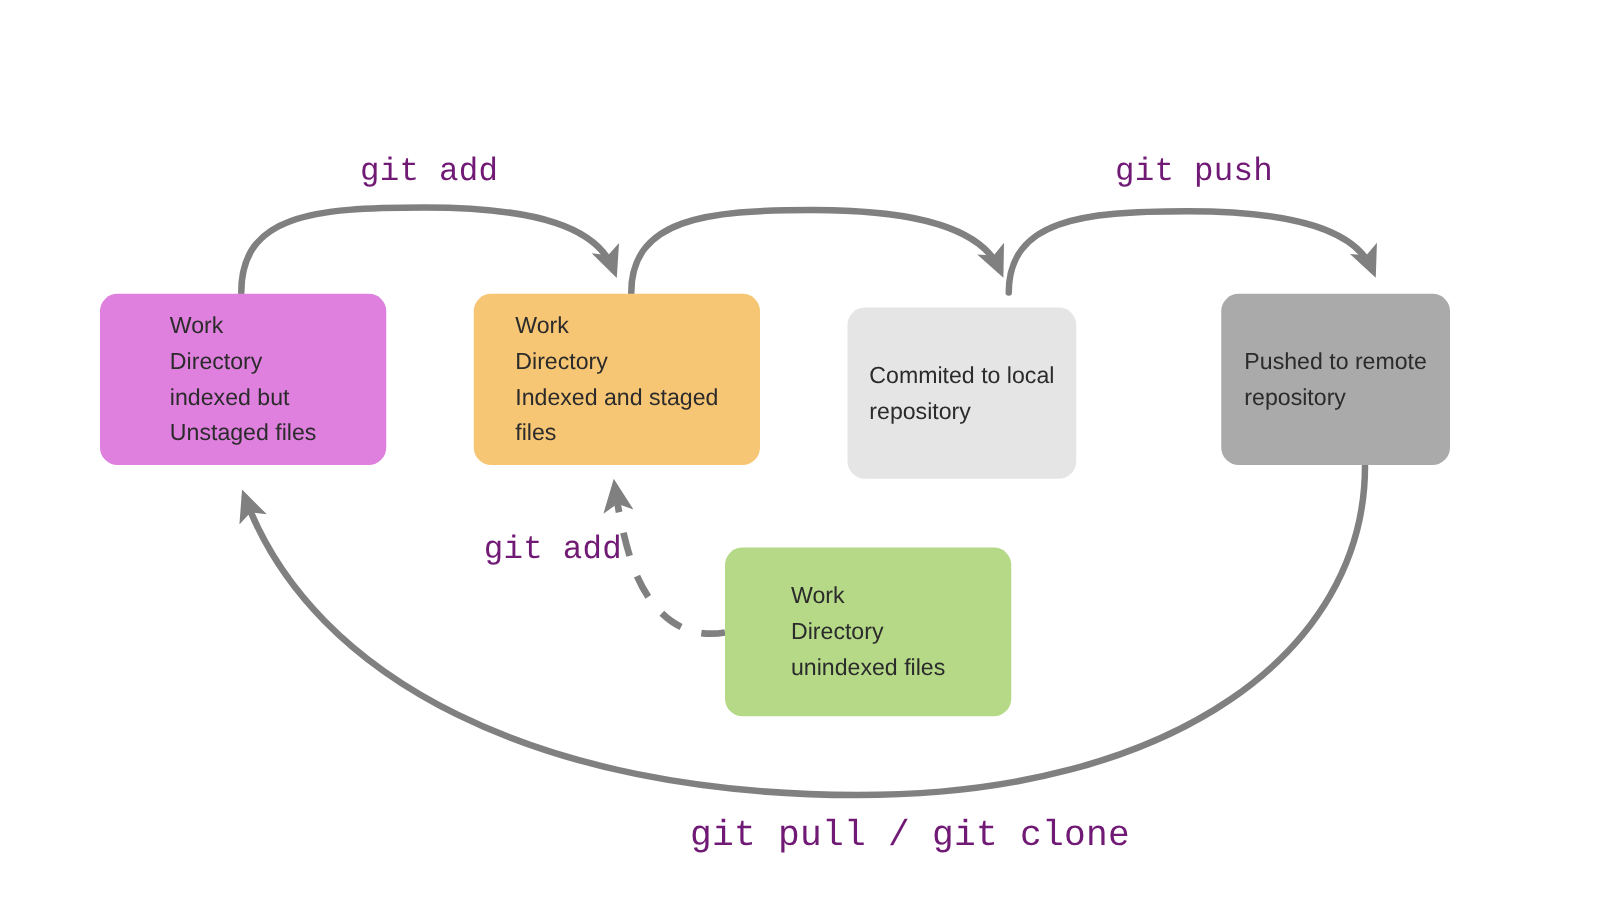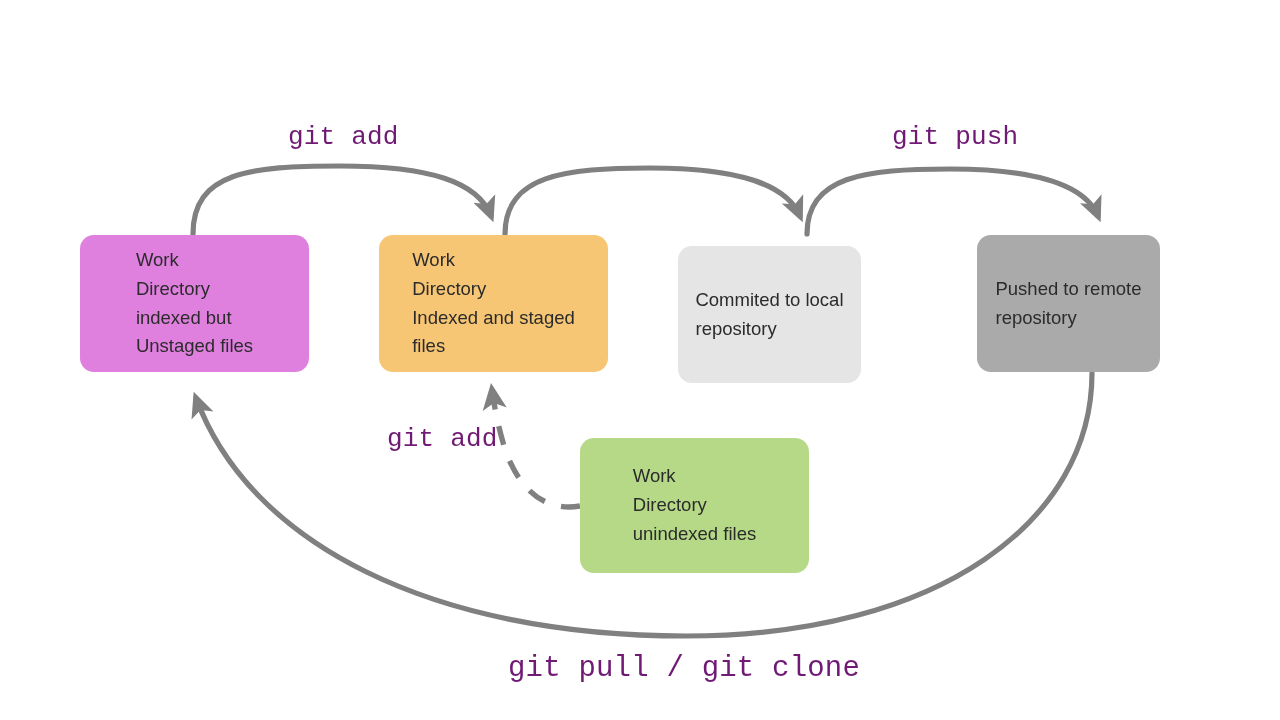--- a/index.html
+++ b/index.html
@@ -44,20 +44,21 @@
     position: absolute;
     color: #701a75;
     font-size: 26px;
     font-family: Liberation Mono, monospace;
     white-space: nowrap;
     z-index: 4;
     letter-spacing: 0.2px;
   }
   .edge-label.big {
     font-size: 29px;
+    margin-left: 44px;
   }
 </style>
 </head>
 <body>
 
 <div id="canvas">
 
   <svg id="edges" viewBox="0 0 1280 720" xmlns="http://www.w3.org/2000/svg">
     <defs>
       <marker id="arrowhead" markerWidth="5.2" markerHeight="5.2" refX="3.6" refY="2.6" orient="auto" markerUnits="strokeWidth">

